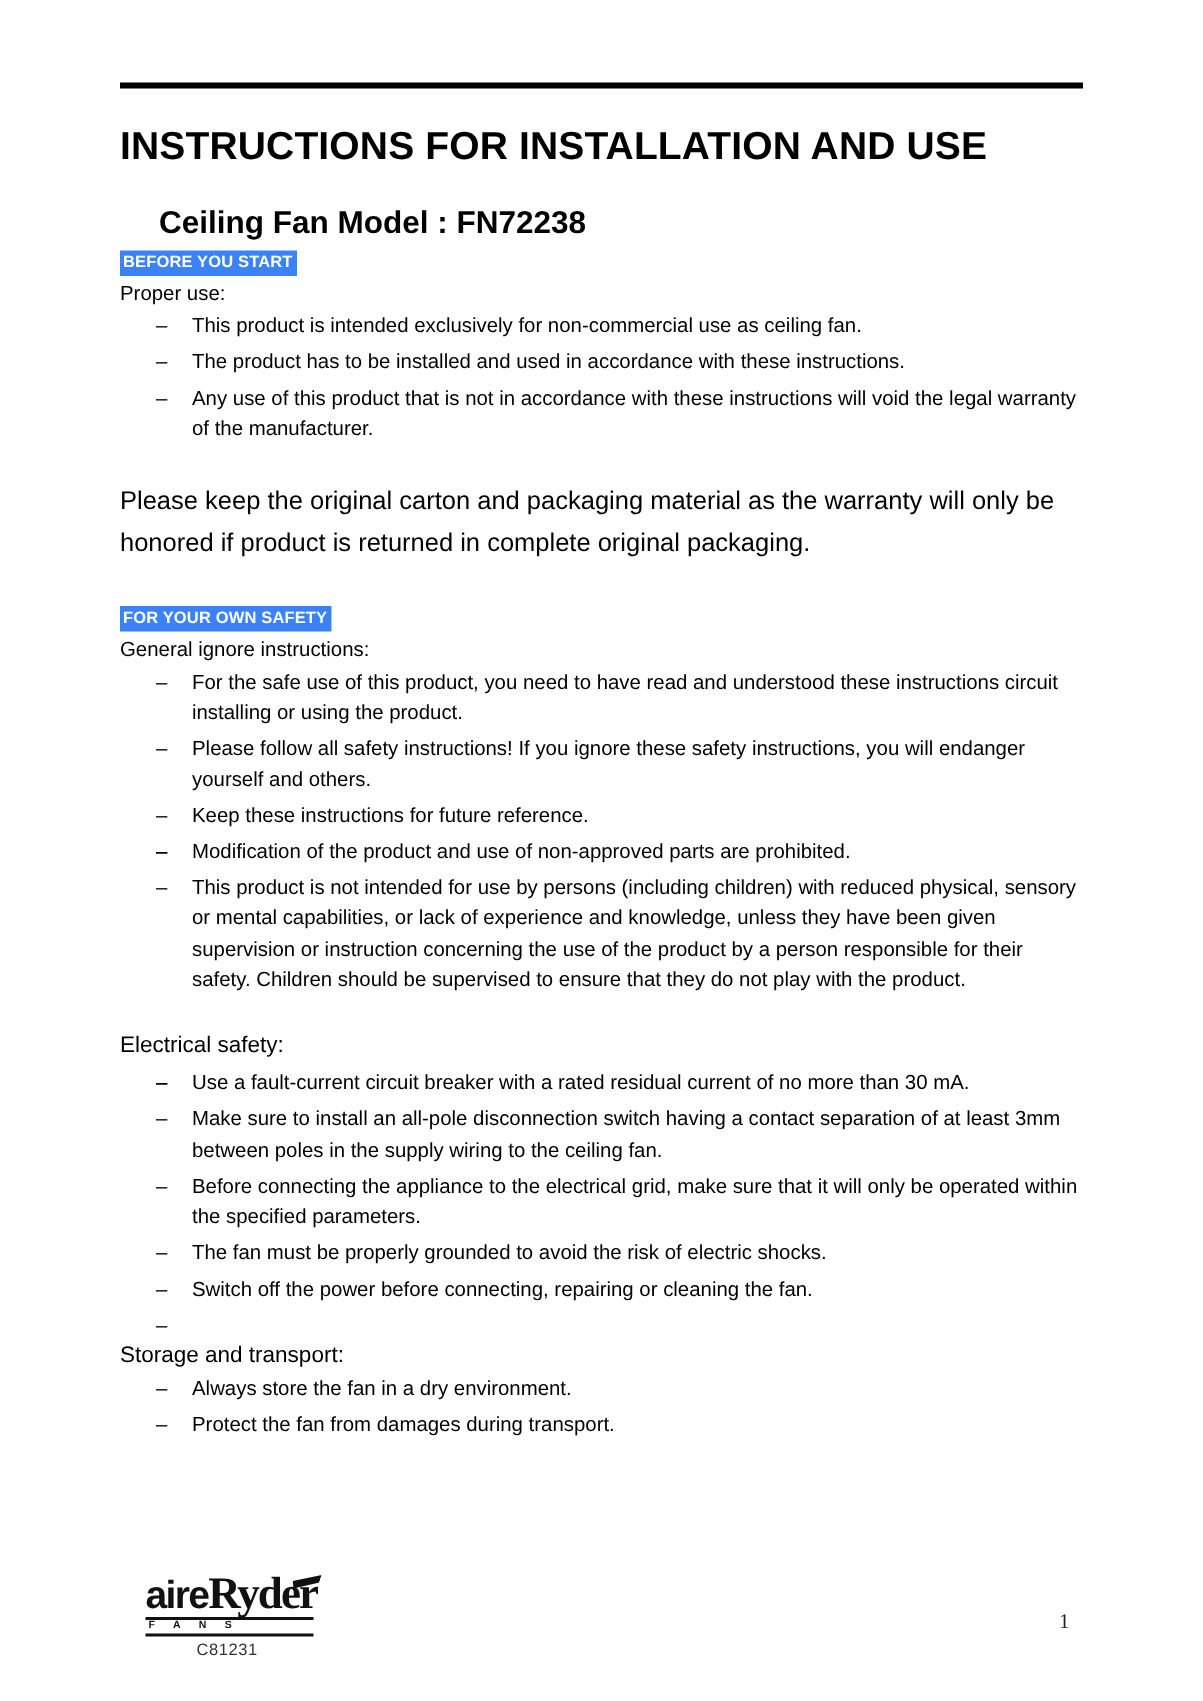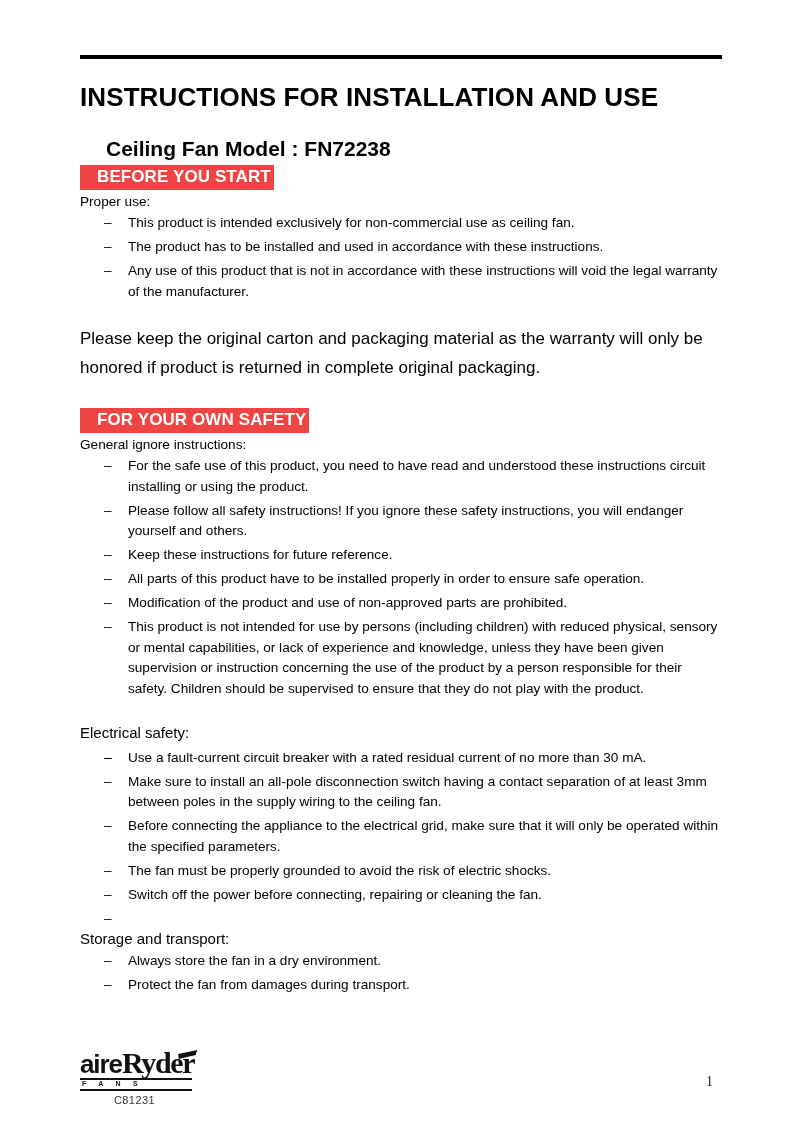--- a/index.html
+++ b/index.html
@@ -60,26 +60,26 @@
   
   .content {
     position: absolute;
     left: 80px;
     top: 165px;
     width: 643px;
   }
 
   .section-head {
     display: inline-block;
-    background: #ef4444;
+    background: #3b82f6;
     color: #ffffff;
-    font-size: 17px;
+    font-size: 11px;
     font-weight: bold;
     line-height: 1.28;
-    padding: 1px 3px 2px 17px;
+    padding: 1px 3px 2px 2px;
     letter-spacing: 0.1px;
     margin: 0;
   }
 
   .lead {
     font-size: 13.6px;
     line-height: 1.5;
     margin: 2px 0 0 0;
   }
 
@@ -115,21 +115,21 @@
 
   .sub-head {
     font-size: 15px;
     line-height: 1.5;
     margin: 0;
   }
 
   
   .logo-block {
     position: absolute;
-    left: 80px;
+    left: 97px;
     top: 1048px;
     width: 180px;
     height: 60px;
   }
   .logo-word {
     position: relative;
     font-family: "Liberation Serif", serif;
     font-size: 29px;
     font-weight: bold;
     letter-spacing: -0.6px;
@@ -260,21 +260,20 @@
         <li>
           <span class="dash">–</span>
           <span>Please follow all safety instructions! If you ignore these safety instructions, you will endanger yourself and others.</span>
         </li>
         <li>
           <span class="dash">–</span>
           <span>Keep these instructions for future reference.</span>
         </li>
         <li>
           <span class="dash">–</span>
-          <span>All parts of this product have to be installed properly in order to ensure safe operation.</span>
         </li>
         <li>
           <span class="dash">–</span>
           <span>Modification of the product and use of non-approved parts are prohibited.</span>
         </li>
         <li>
           <span class="dash">–</span>
           <span>This product is not intended for use by persons (including children) with reduced physical, sensory or mental capabilities, or lack of experience and knowledge, unless they have been given supervision or instruction concerning the use of the product by a person responsible for their safety. Children should be supervised to ensure that they do not play with the product.</span>
         </li>
       </ul>

